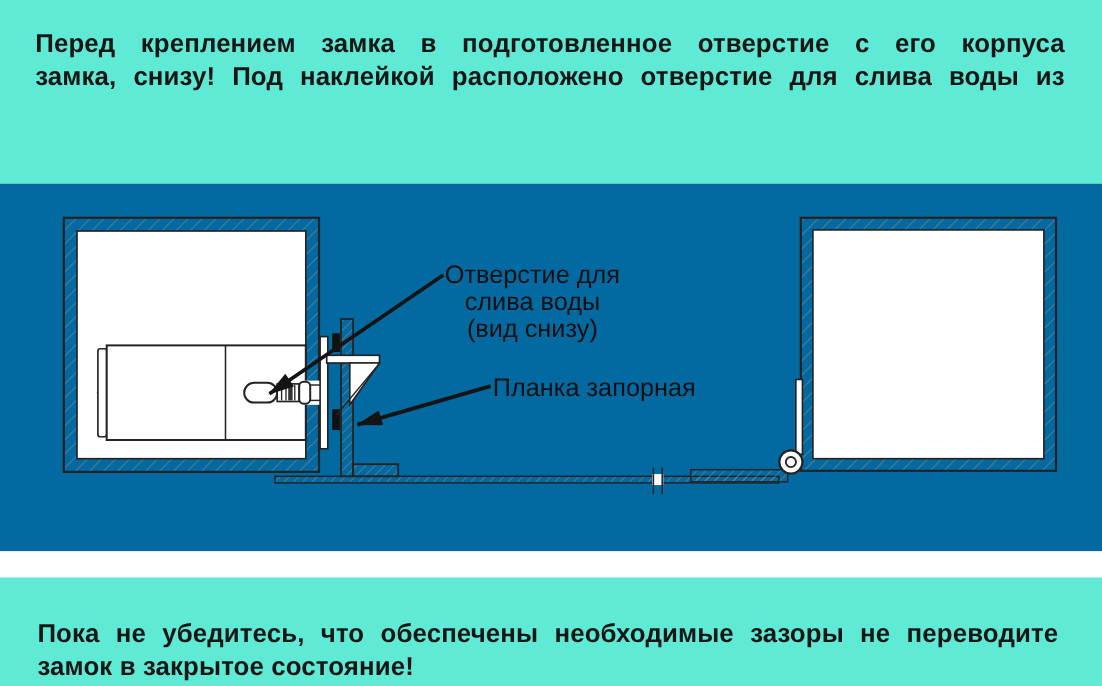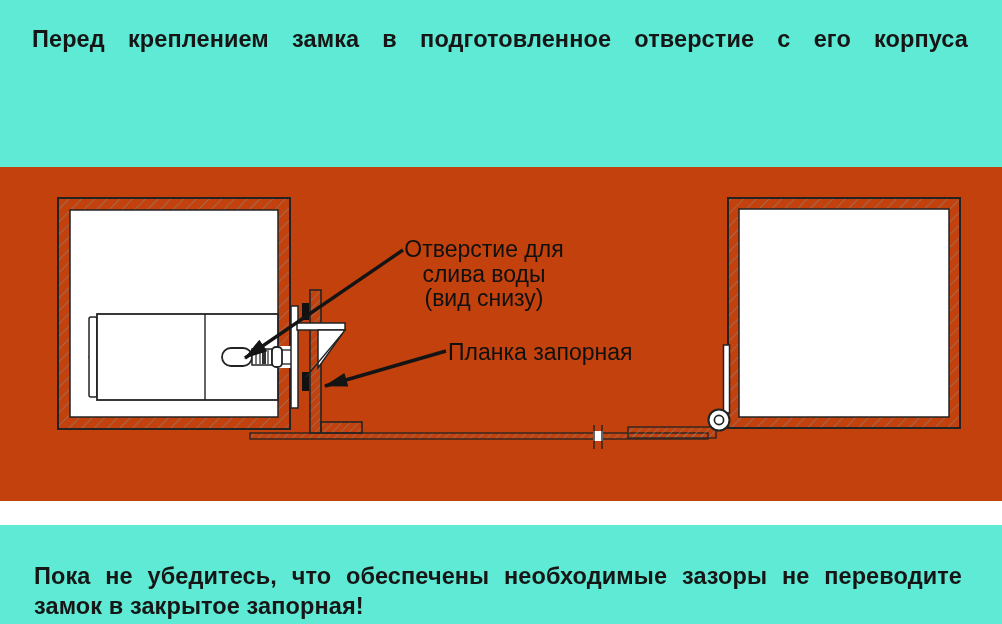--- a/index.html
+++ b/index.html
@@ -9,32 +9,33 @@
     font-family:"Liberation Sans",sans-serif;
     overflow:hidden;
     position:relative;
   }
   .band{background:#5eead4;}
   .band-top{height:167px;box-sizing:border-box;padding:24px 34px 0 32px;}
   .band-bottom{height:123px;box-sizing:border-box;padding:36px 40px 0 34px;margin-top:24px;}
   .para{font-weight:700;font-size:23.5px;line-height:30.4px;color:#161616;letter-spacing:0.1px;}
   .jl{text-align:justify;text-align-last:justify;}
   .ll{text-align:left;}
-  .diagram{position:relative;height:334px;background:#c2410c;padding-left:16px;}
+  .diagram{position:relative;height:334px;background:#0369a1;padding-left:16px;}
   .diagram svg{position:absolute;left:0;top:0;display:block;}
   .dlabel{position:absolute;font-size:23px;font-weight:400;color:#101010;line-height:24.5px;}
   .drain-label{left:392px;top:70px;width:184px;text-align:center;white-space:pre-line;}
   .strike-label{left:448px;top:173px;white-space:nowrap;}
 </style>
 </head>
 <body>
 
 <div class="band band-top">
   <div class="para">
     <div class="jl">Перед креплением замка в подготовленное отверстие с его корпуса</div>
+    <div class="jl">замка, снизу! Под наклейкой расположено отверстие для слива воды из</div>
   </div>
 </div>
 
 <div class="diagram">
   <svg width="1002" height="334" viewBox="0 167 1002 334" fill="none" stroke-linecap="butt">
     <defs>
       <pattern id="hatch" width="9" height="9" patternUnits="userSpaceOnUse" patternTransform="rotate(45)">
         <line x1="0" y1="0" x2="0" y2="9" stroke="#8a8a8a" stroke-width="1.1"></line>
       </pattern>
       <pattern id="hatch2" width="6" height="6" patternUnits="userSpaceOnUse" patternTransform="rotate(45)">
@@ -112,15 +113,15 @@
 
   <div class="dlabel drain-label">Отверстие для
 слива воды
 (вид снизу)</div>
   <div class="dlabel strike-label">Планка запорная</div>
 </div>
 
 <div class="band band-bottom">
   <div class="para">
     <div class="jl">Пока не убедитесь, что обеспечены необходимые зазоры не переводите</div>
-    <div class="ll">замок в закрытое запорная!</div>
+    <div class="ll">замок в закрытое состояние!</div>
   </div>
 </div>
 
 </body></html>

